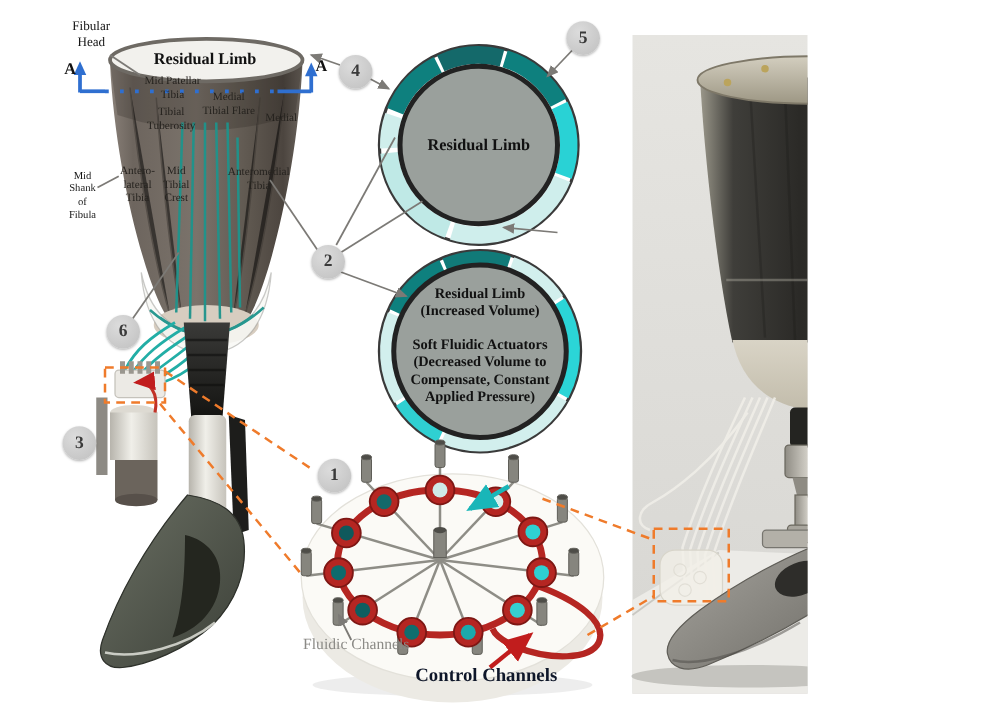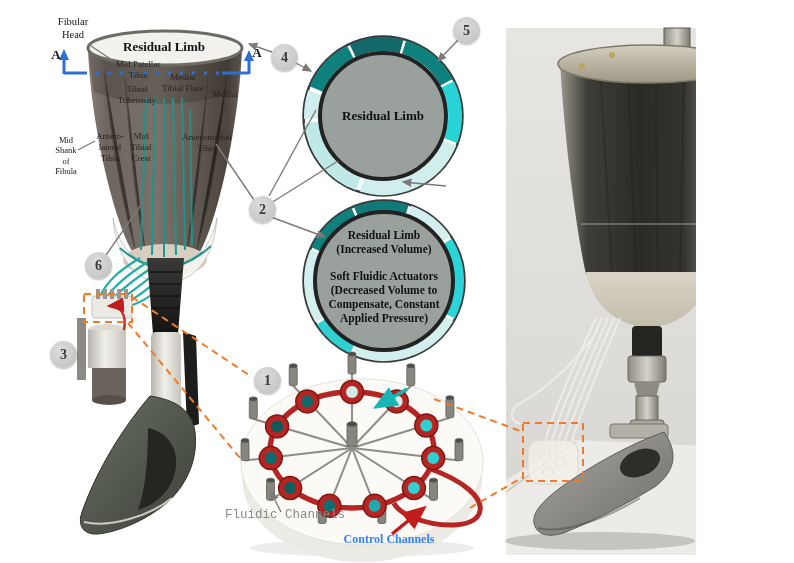--- a/index.html
+++ b/index.html
@@ -1,16 +1,16 @@
 <!DOCTYPE html>
 <html><head>
 <meta charset="utf-8">
 <style>
   html,body{margin:0;padding:0;background:#ffffff;}
-  .fig{position:relative;width:696px;height:563px;background:#ffffff;overflow:hidden;
+  .fig{position:relative;width:646px;height:563px;background:#ffffff;overflow:hidden;
        font-family:"Liberation Serif","DejaVu Serif",serif;}
   .fig svg{position:absolute;left:0;top:0;}
   .lbl{position:absolute;white-space:pre-line;text-align:center;transform:translateX(-50%);
        color:#1d1c1a;line-height:1.22;}
   .badge{position:absolute;width:27px;height:27px;border-radius:50%;
        background:radial-gradient(circle at 38% 32%,#dcdcdc,#bfbfbf);
        color:#3a3a3a;font:600 14px "Liberation Serif",serif;
        display:flex;align-items:center;justify-content:center;
        box-shadow:0 1px 2px rgba(0,0,0,.28);}
 </style>
@@ -396,22 +396,22 @@
 
   <div class="lbl" style="left:383px;top:108px;font-size:13px;font-weight:bold;color:#111;">Residual Limb</div>
   <div class="lbl" style="left:384px;top:229px;font-size:11.5px;font-weight:bold;color:#111;line-height:1.2;">Residual Limb
 (Increased Volume)
 
 Soft Fluidic Actuators
 (Decreased Volume to
 Compensate, Constant
 Applied Pressure)</div>
 
-  <div class="lbl" style="left:285px;top:508px;font-size:12.5px;color:#8b8a86;font-family:Liberation Mono, monospace;">Fluidic Channels</div>
-  <div class="lbl" style="left:389px;top:532px;font-size:12px;font-weight:bold;color:#3b82f6;">Control Channels</div>
+  <div class="lbl" style="left:285px;top:508px;font-size:12.5px;color:#8b8a86;">Fluidic Channels</div>
+  <div class="lbl" style="left:389px;top:532px;font-size:15px;font-weight:bold;color:#0f172a;">Control Channels</div>
 
   <div class="badge" style="left:254px;top:367px;">1</div>
   <div class="badge" style="left:249px;top:196px;">2</div>
   <div class="badge" style="left:50px;top:341px;">3</div>
   <div class="badge" style="left:271px;top:44px;">4</div>
   <div class="badge" style="left:453px;top:17px;">5</div>
   <div class="badge" style="left:85px;top:252px;">6</div>
 </div>
 
 </body></html>

